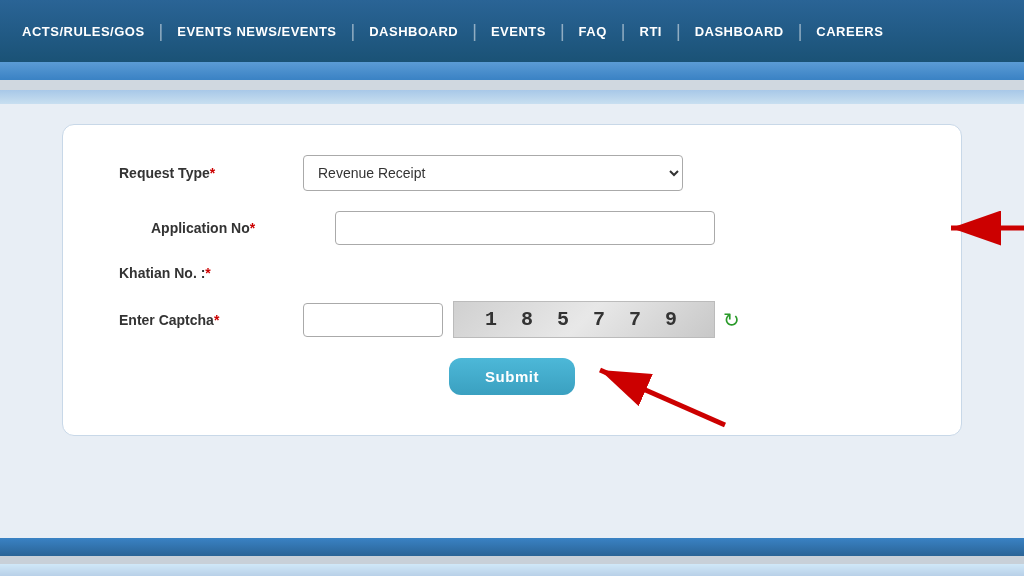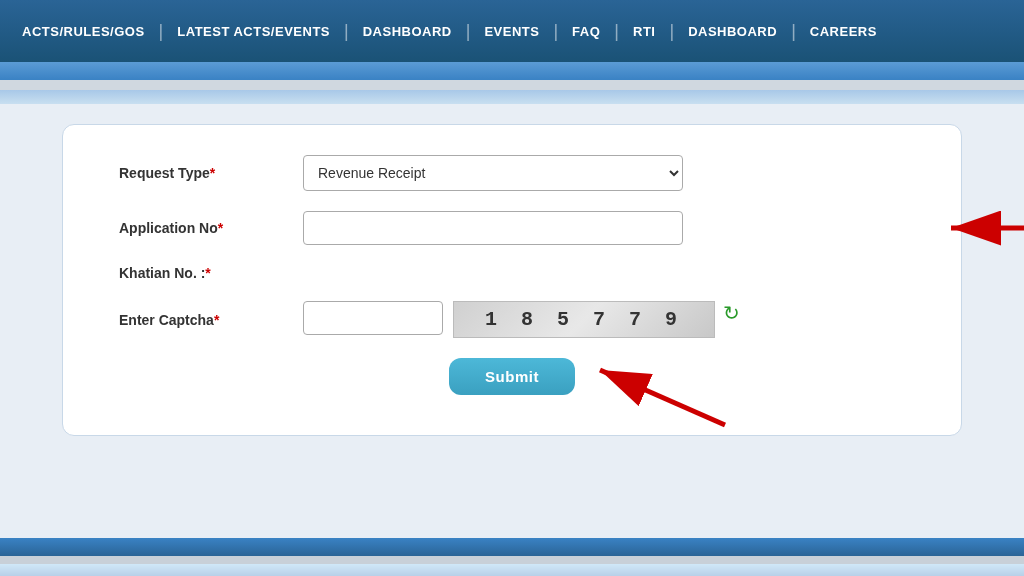--- a/index.html
+++ b/index.html
@@ -89,21 +89,21 @@
       padding-left: 16px;
     }
 
     .form-label .required {
       color: #cc0000;
     }
 
     .form-control-wrap {
       flex: 1;
       display: flex;
-      align-items: flex-start;
+      align-items: center;
       position: relative;
     }
 
     select.form-select {
       width: 100%;
       max-width: 380px;
       padding: 8px 10px;
       border: 1px solid #aaa;
       border-radius: 4px;
       font-size: 14px;
@@ -202,21 +202,21 @@
     .red-arrow-svg {
       pointer-events: none;
     }
   </style>
 </head>
 <body>
 
 <div class="navbar">
   <a class="nav-item">ACTS/RULES/GOS</a>
   <span class="nav-separator">|</span>
-  <a class="nav-item">LATEST ACTS/EVENTS</a>
+  <a class="nav-item">EVENTS NEWS/EVENTS</a>
   <span class="nav-separator">|</span>
   <a class="nav-item">DASHBOARD</a>
   <span class="nav-separator">|</span>
   <a class="nav-item">EVENTS</a>
   <span class="nav-separator">|</span>
   <a class="nav-item">FAQ</a>
   <span class="nav-separator">|</span>
   <a class="nav-item">RTI</a>
   <span class="nav-separator">|</span>
   <a class="nav-item">DASHBOARD</a>
@@ -237,21 +237,21 @@
       </label>
       <div class="form-control-wrap">
         <select class="form-select">
           <option>Revenue Receipt</option>
           <option>Land Record</option>
           <option>Certificate</option>
         </select>
       </div>
     </div>
 
-    <div class="form-row" style="position:relative;">
+    <div class="form-row" style="position:relative;margin-left:32px;">
       <label class="form-label">
         Application No<span class="required">*</span>
       </label>
       <div class="form-control-wrap" style="position:relative;">
         <input type="text" class="form-input" placeholder="" style="">
 
         <svg class="red-arrow-svg" style="position:absolute; right:-200px; top:50%; transform:translateY(-50%);" width="180" height="40">
           <defs>
             <marker id="arrowhead1" markerWidth="10" markerHeight="7" refX="10" refY="3.5" orient="auto">
               <polygon points="0 0, 10 3.5, 0 7" fill="#cc0000"></polygon>

